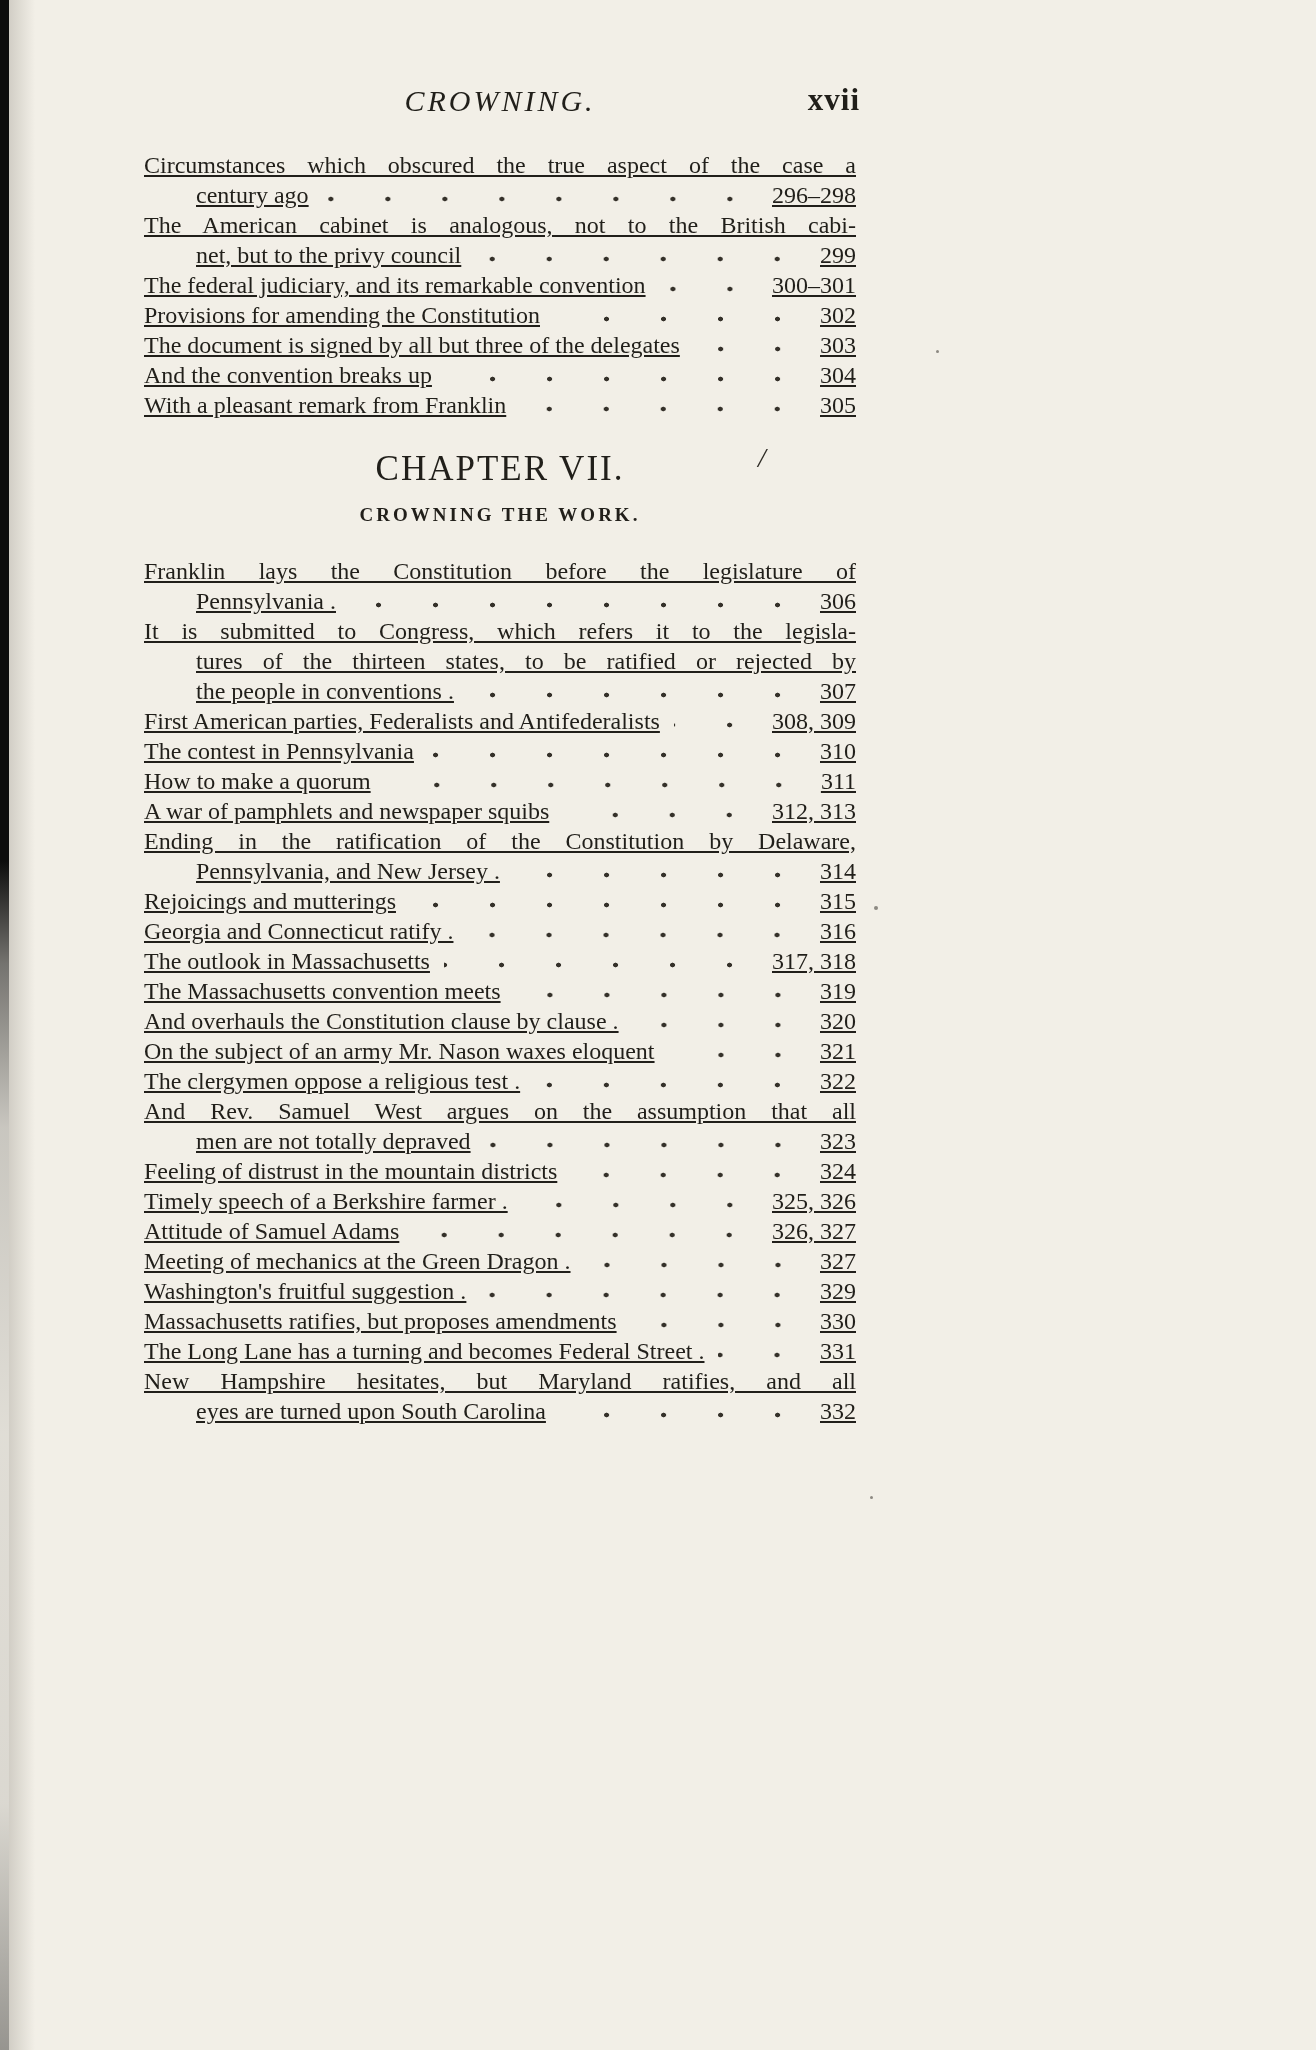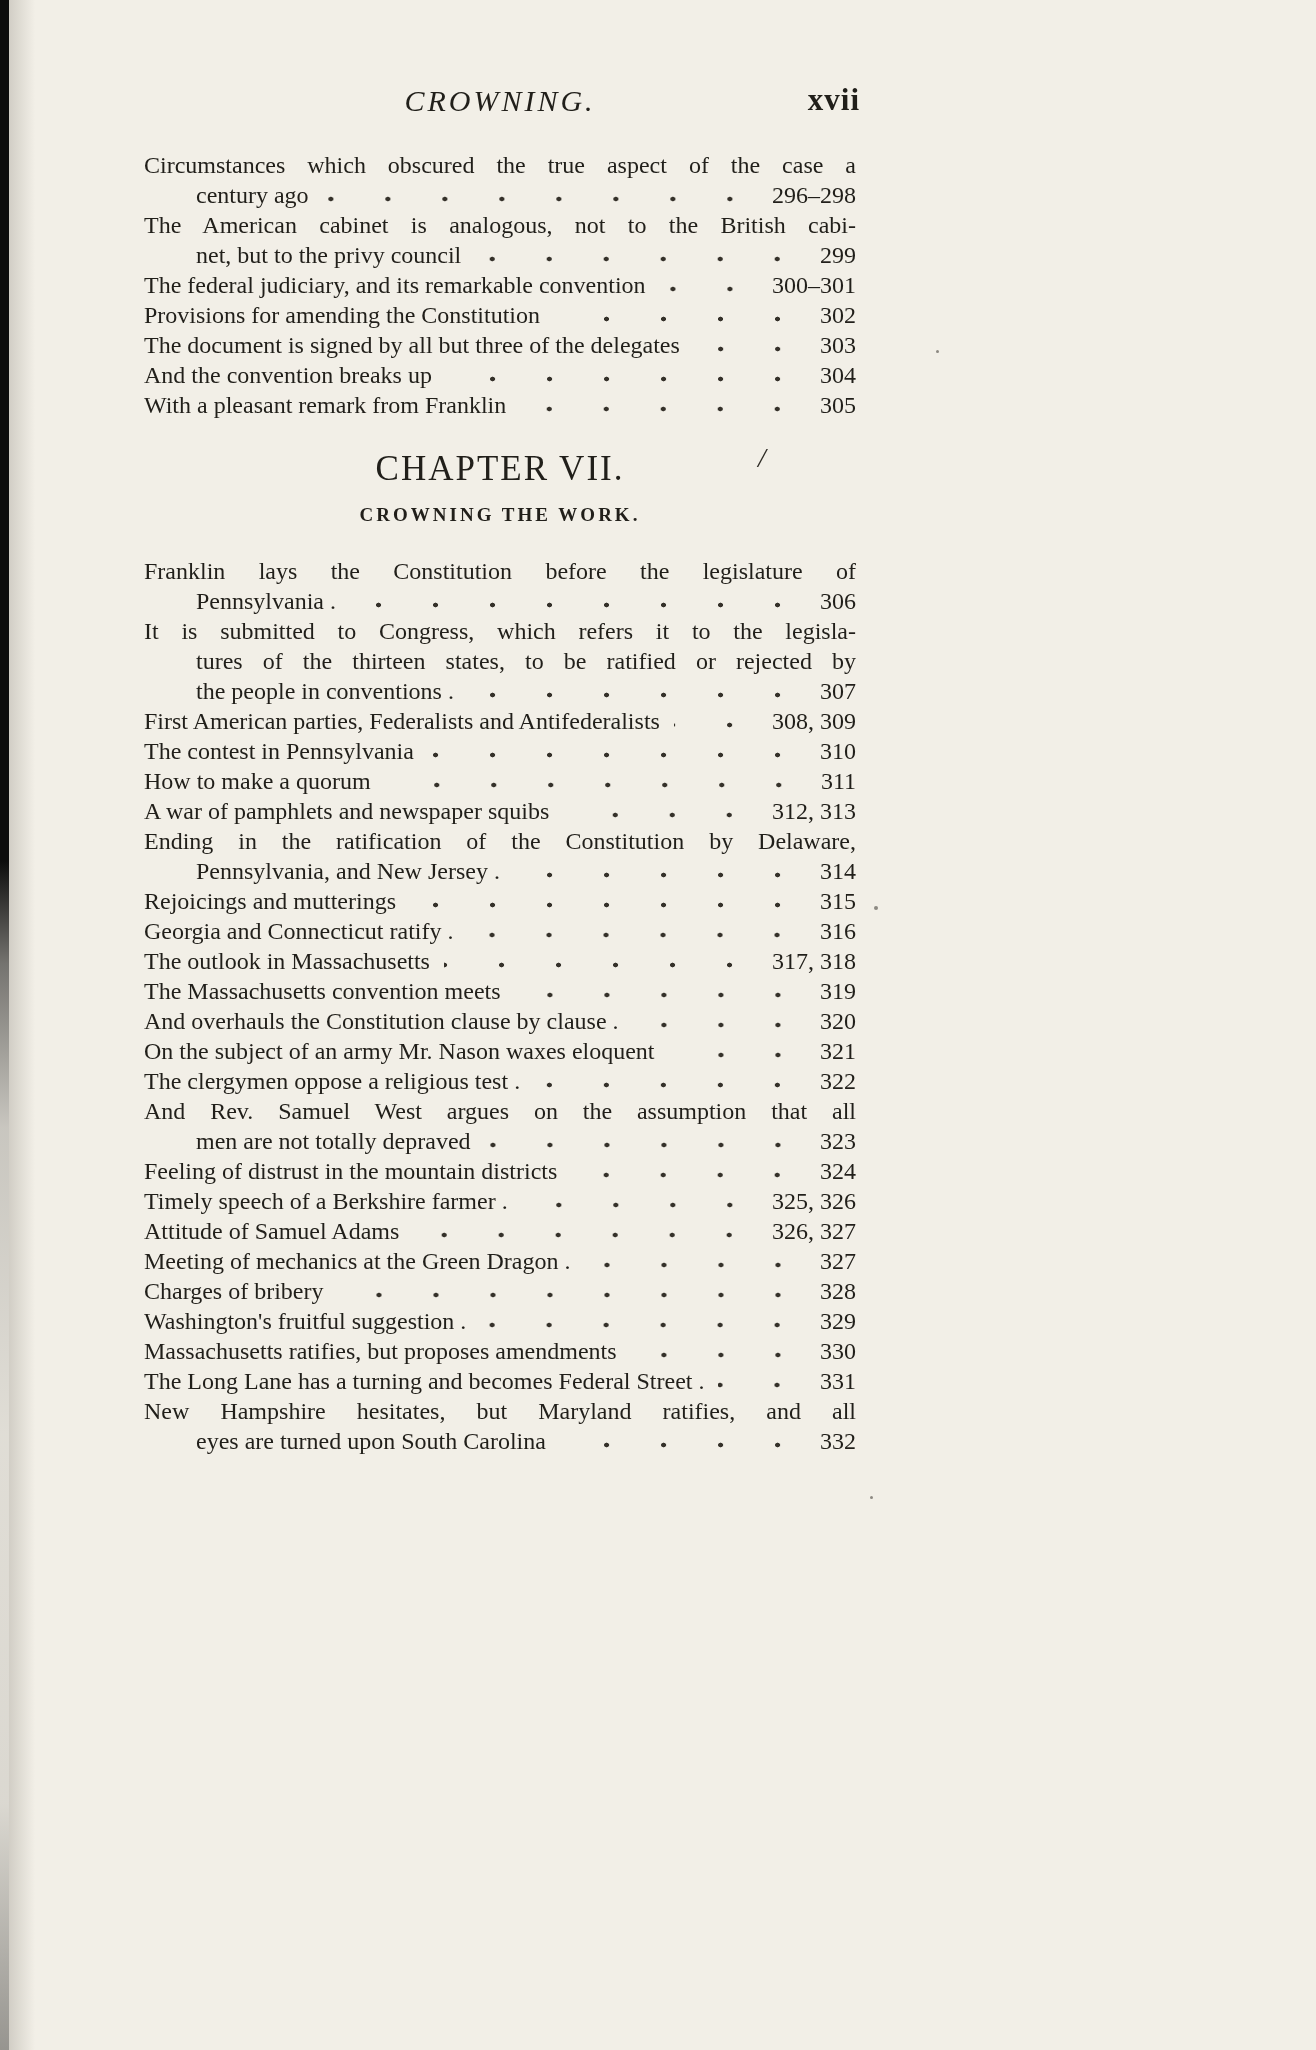--- a/index.html
+++ b/index.html
@@ -68,21 +68,21 @@
     top: -2px;
     font-weight: bold;
     font-size: 31px;
     letter-spacing: 1px;
     font-style: normal;
   }
 
   .toc-entries { font-size: 24px; line-height: 30px; }
 
   .entry { margin: 0; }
-  .line { position: relative; }
+  .line { position: relative; text-decoration: underline; }
   
   .line:not(.last) {
     text-align: justify;
     text-align-last: justify;
   }
   .line.cont { padding-left: 52px; }
   .line.last {
     display: flex;
     align-items: flex-start;
     flex-wrap: nowrap;
@@ -328,27 +328,20 @@
         </div>
         <div class="entry">
           <div class="line last">
             <span class="entry-text">Meeting of mechanics at the Green Dragon .</span>
             <span class="leader"></span>
             <span class="pages">327</span>
           </div>
         </div>
         <div class="entry">
           <div class="line last">
-            <span class="entry-text">Charges of bribery</span>
-            <span class="leader"></span>
-            <span class="pages">328</span>
-          </div>
-        </div>
-        <div class="entry">
-          <div class="line last">
             <span class="entry-text">Washington's fruitful suggestion .</span>
             <span class="leader"></span>
             <span class="pages">329</span>
           </div>
         </div>
         <div class="entry">
           <div class="line last">
             <span class="entry-text">Massachusetts ratifies, but proposes amendments</span>
             <span class="leader"></span>
             <span class="pages">330</span>

